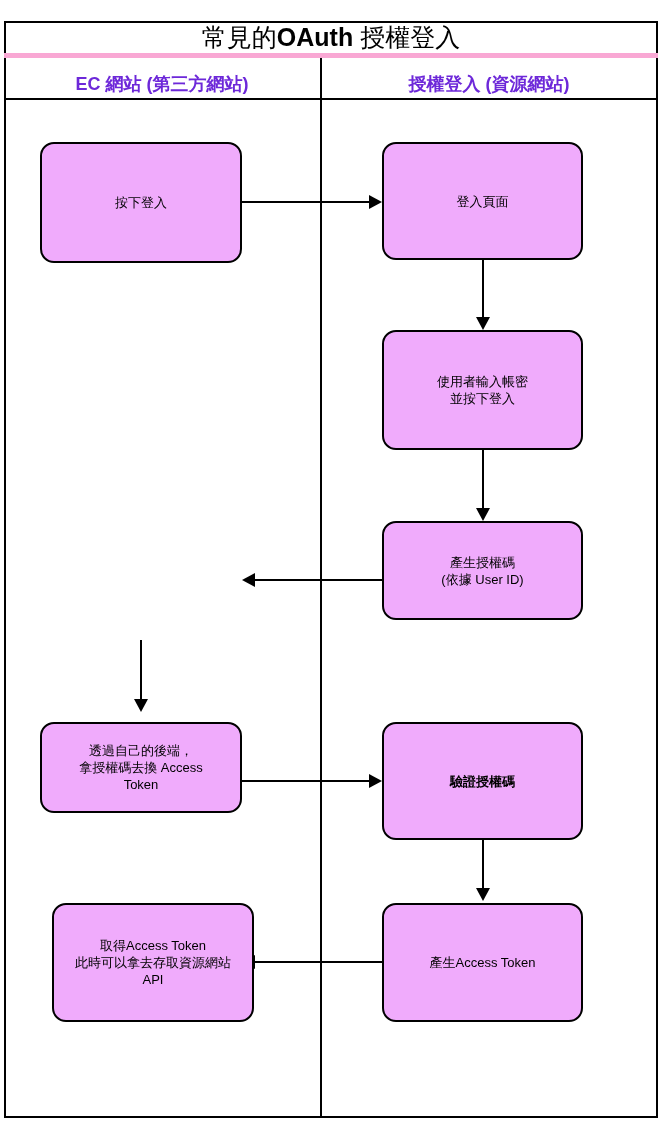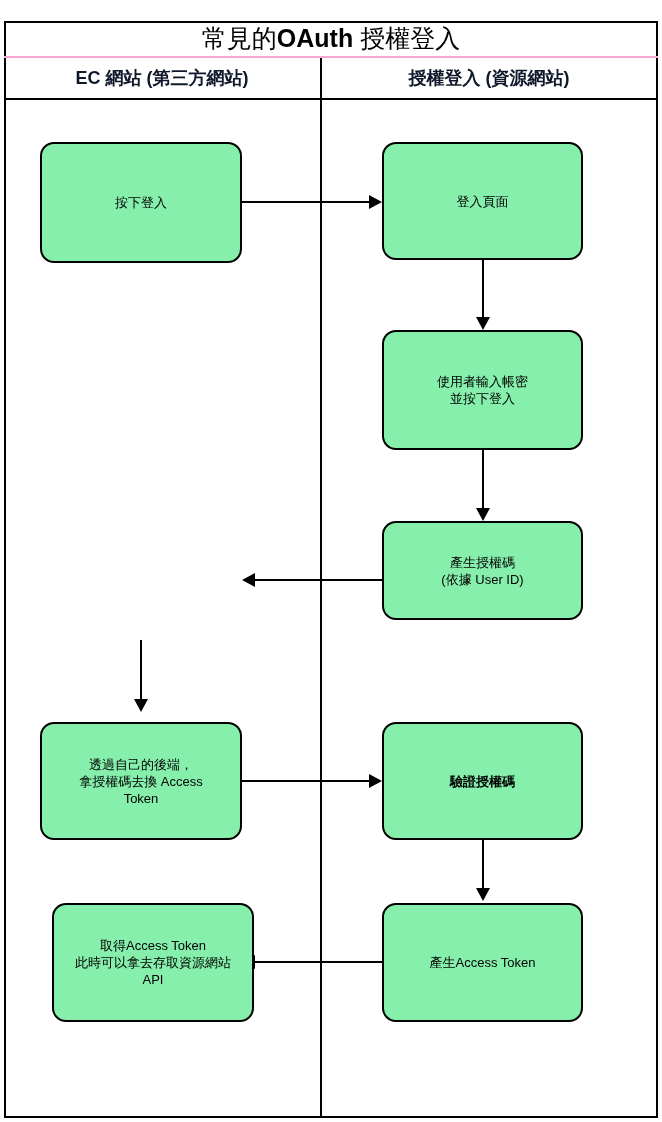--- a/index.html
+++ b/index.html
@@ -34,21 +34,21 @@
     box-sizing: border-box;
   }
 
   .title-row {
     position: absolute;
     left: 4px;
     top: 21px;
     width: 654px;
     height: 37px;
     box-sizing: border-box;
-    border-bottom: 2px solid #f9a8d4;
+    border-bottom: 5px solid #f9a8d4;
     display: flex;
     align-items: center;
     justify-content: center;
   }
   .title-text {
     font-size: 25px;
     line-height: 1;
     color: #000000;
     white-space: nowrap;
     letter-spacing: 0px;
@@ -61,28 +61,28 @@
     position: absolute;
     left: 4px;
     top: 58px;
     width: 654px;
     height: 42px;
     box-sizing: border-box;
     border-bottom: 2px solid #000000;
   }
   .lane-header {
     position: absolute;
-    top: 0;
+    top: 6px;
     height: 100%;
     display: flex;
     align-items: center;
     justify-content: center;
     font-size: 18px;
     font-weight: bold;
-    color: #0f172a;
+    color: #6d28d9;
     white-space: nowrap;
   }
   .lane-header.left  { left: 0px;   width: 316px; }
   .lane-header.right { left: 316px; width: 338px; }
 
   
   .lane-divider {
     position: absolute;
     left: 320px;
     top: 58px;
@@ -90,21 +90,21 @@
     height: 1060px;
     background: #000000;
   }
 
   
   .node {
     position: absolute;
     box-sizing: border-box;
     border: 2px solid #000000;
     border-radius: 14px;
-    background: #86efac;
+    background: #f0abfc;
     display: flex;
     align-items: center;
     justify-content: center;
     text-align: center;
     color: #000000;
     font-size: 13px;
     line-height: 17px;
     padding: 4px 8px;
     z-index: 3;
   }
@@ -174,21 +174,21 @@
   <div class="node" style="left:382px; top:142px; width:201px; height:118px;">
     <span class="label">登入頁面</span>
   </div>
 
   <div class="node" style="left:382px; top:521px; width:201px; height:99px;">
     <span class="label">產生授權碼
 (依據 User ID)</span>
   </div>
 
 
-  <div class="node" style="left:40px; top:722px; width:202px; height:118px;">
+  <div class="node" style="left:40px; top:722px; width:202px; height:91px;">
     <span class="label">透過自己的後端，
 拿授權碼去換 Access
 Token</span>
   </div>
 
   <div class="node" style="left:382px; top:722px; width:201px; height:118px;font-weight:bold;">
     <span class="label">驗證授權碼</span>
   </div>
 
   <div class="node" style="left:382px; top:903px; width:201px; height:119px;text-align:center;">

